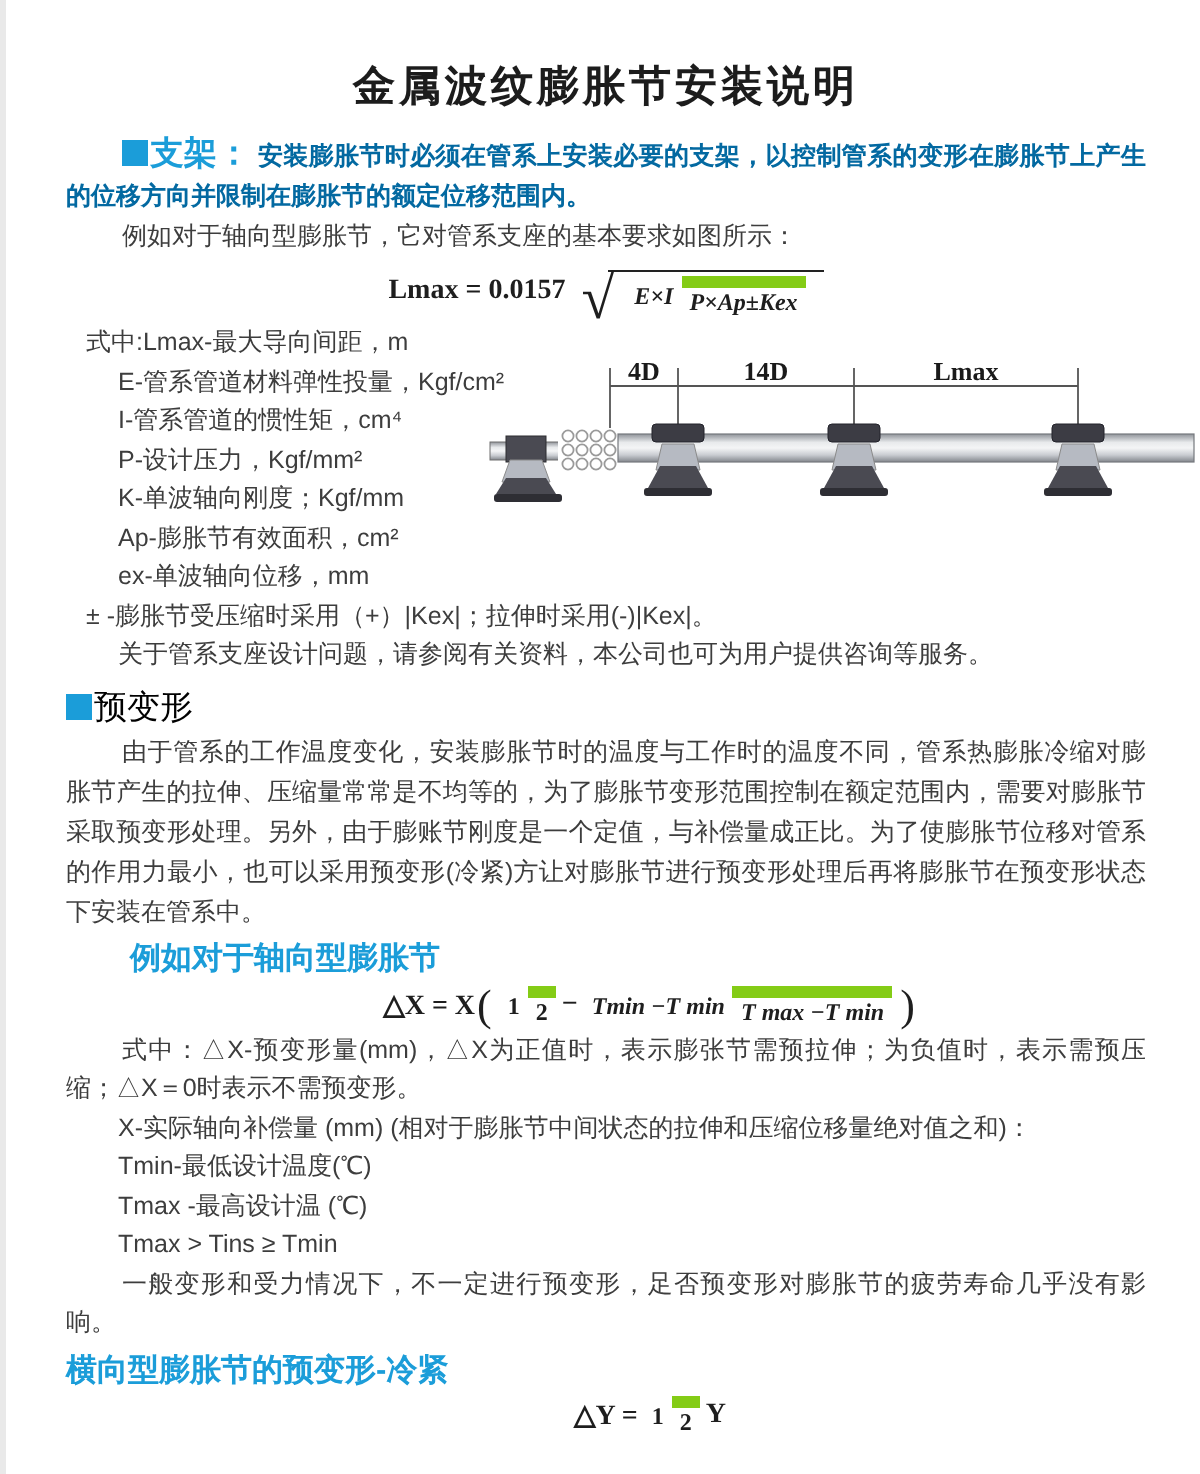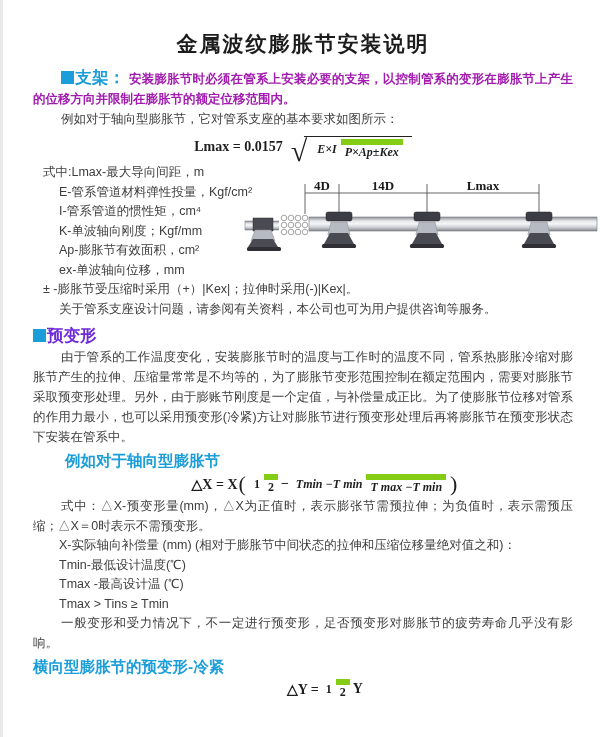--- a/index.html
+++ b/index.html
@@ -15,22 +15,22 @@
     letter-spacing:2px; color:#1c1c1c; line-height:30px;
   }
   .para { font-size:12.5px; line-height:20px; text-align:justify; margin:0; }
   .para.first { margin-top:8px; }
   .indent { text-indent:28px; }
   .sec-head-inline { color:#1b9dd9; font-size:16.5px; font-weight:bold; }
   .sq {
     display:inline-block; width:13px; height:13px; background:#1b9dd9;
     margin-right:1px; vertical-align:-1px;
   }
-  .bold-txt { font-weight:bold; color:#a21caf; }
-  .sec-head-block { margin-top:6px; font-size:16.5px; font-weight:bold; color:#6d28d9; line-height:20px; }
+  .bold-txt { font-weight:bold; color:#0369a1; }
+  .sec-head-block { margin-top:6px; font-size:16.5px; font-weight:normal; color:#000000; line-height:20px; }
   .sub-head { font-size:15.5px; font-weight:bold; color:#1b9dd9; line-height:20px; }
   .sub-head.axial { margin-top:4px; margin-left:32px; }
   .sub-head.lateral { margin-top:4px; margin-left:0; }
 
   .def-line { font-size:12.5px; line-height:19.5px; }
   .ml10 { margin-left:10px; }
   .ml26 { margin-left:26px; }
 
   
   .formula-row {
@@ -77,20 +77,21 @@
             <span class="fden">P×Ap±Kex</span>
           </span>
         </span>
       </span>
     </div>
 
     <div style="margin-top:2px;">
       <div class="def-line ml10">式中:Lmax-最大导向间距，m</div>
       <div class="def-line ml26">E-管系管道材料弹性投量，Kgf/cm²</div>
       <div class="def-line ml26">I-管系管道的惯性矩，cm⁴</div>
+      <div class="def-line ml26">P-设计压力，Kgf/mm²</div>
       <div class="def-line ml26">K-单波轴向刚度；Kgf/mm</div>
       <div class="def-line ml26">Ap-膨胀节有效面积，cm²</div>
       <div class="def-line ml26">ex-单波轴向位移，mm</div>
       <div class="def-line ml10">± -膨胀节受压缩时采用（+）|Kex|；拉伸时采用(-)|Kex|。</div>
     </div>
 
     <div class="def-line ml26">关于管系支座设计问题，请参阅有关资料，本公司也可为用户提供咨询等服务。</div>
 
     <div class="sec-head-block"><span class="sq"></span><span>预变形</span></div>
 

